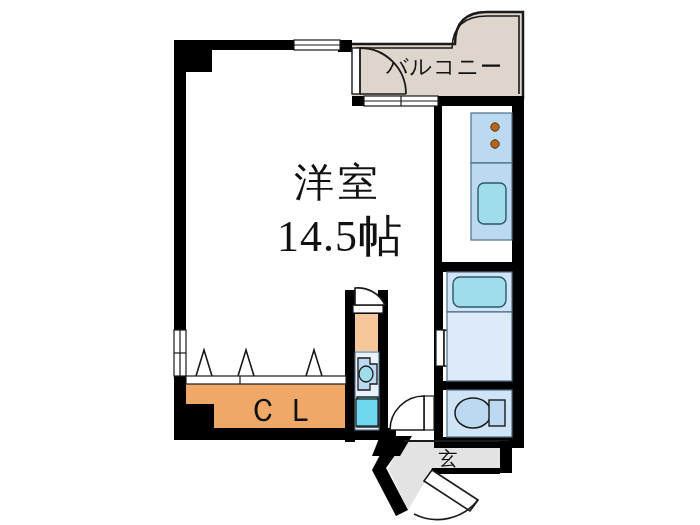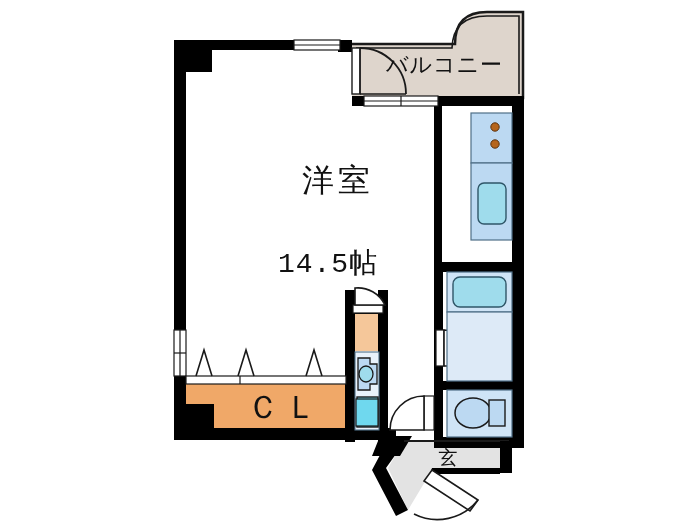--- a/index.html
+++ b/index.html
@@ -16,41 +16,40 @@
     overflow: hidden;
   }
   #plan-svg {
     position: absolute;
     left: 0;
     top: 0;
   }
   .room-label {
     position: absolute;
     color: #111111;
-    font-family: Liberation Mono, monospace;
+    font-family: Liberation Serif, serif;
     white-space: pre;
     text-align: center;
     user-select: none;
   }
   #label-living-name {
     left: 258px;
     top: 158px;
     width: 160px;
-    font-size: 32px;
+    font-size: 40px;
     letter-spacing: 4px;
     line-height: 50px;
   }
   #label-living-size {
-    left: 240px;
+    left: 252px;
     top: 212px;
     width: 176px;
-    font-size: 28px;
+    font-size: 44px;
     letter-spacing: 1px;
     line-height: 50px;
-    margin-top: 28px;
   }
   #label-balcony {
     left: 386px;
     top: 54px;
     width: 120px;
     font-size: 22px;
     letter-spacing: 1px;
     line-height: 26px;
     text-align: left;
   }

